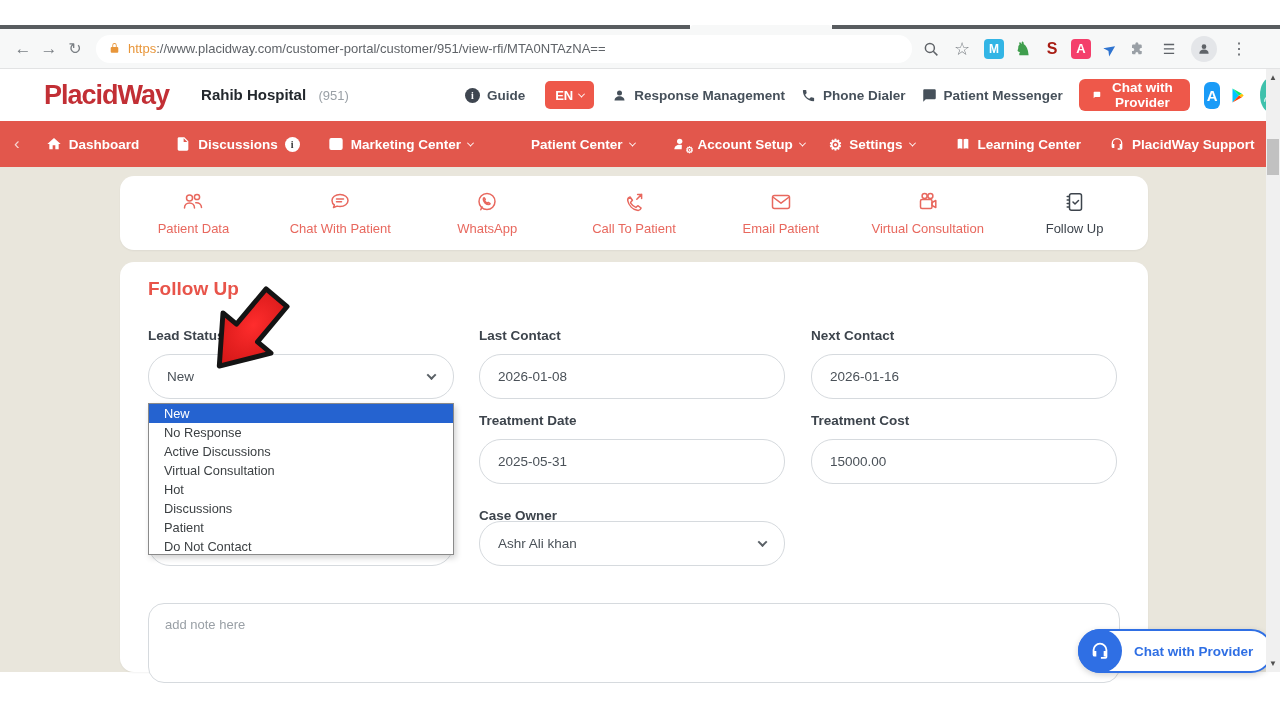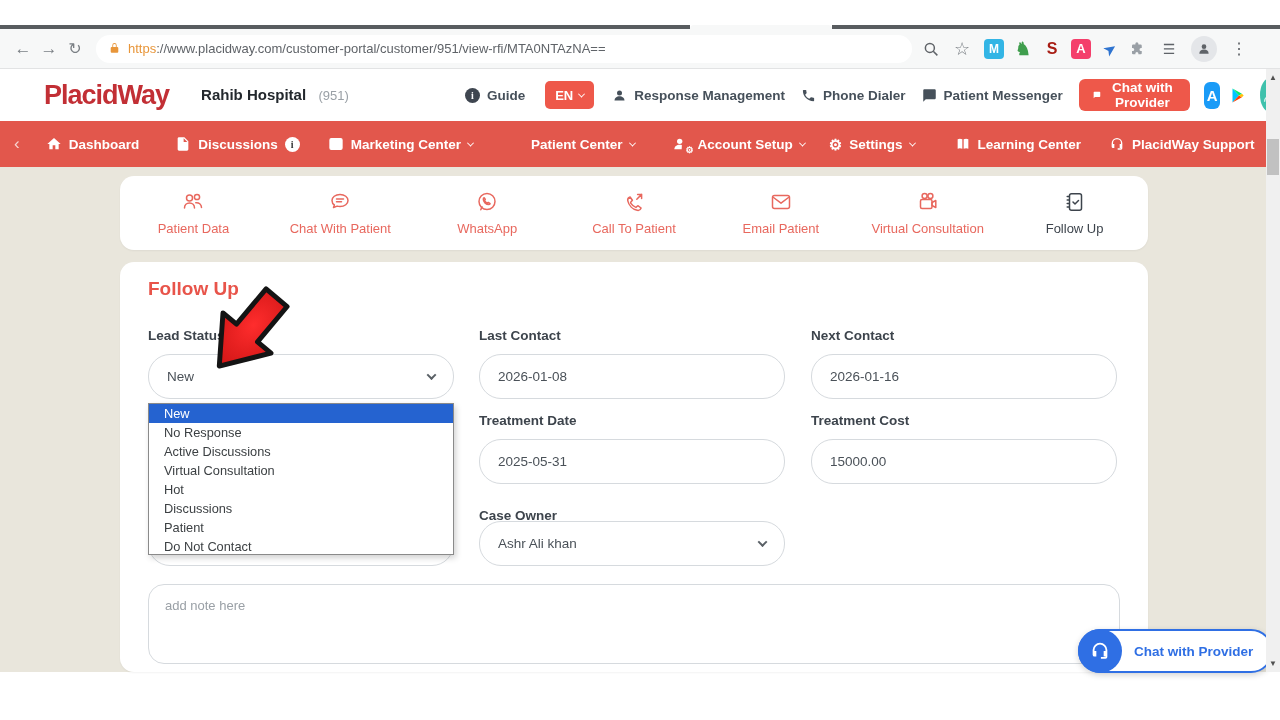--- a/index.html
+++ b/index.html
@@ -75,21 +75,21 @@
   .selectbox .chev{margin-left:auto;color:#5a6066}
   .col1{left:28px}.col2{left:359px}.col3{left:691px}
   .r1l{top:66px}.r1i{top:92px}
   .r2l{top:151px}.r2i{top:177px}
   .r3l{top:246px}.r3i{top:259px}
 
   .dropdown{position:absolute;left:28px;top:141px;width:306px;height:152px;background:#fff;border:1px solid #8a8a8a;box-shadow:2px 3px 6px rgba(0,0,0,.18);z-index:5}
   .opt{height:19px;line-height:19px;padding-left:15px;font-size:12.8px;color:#3c4043;cursor:pointer}
   .opt.selected{background:#2563d0;color:#fff}
 
-  .note-area{position:absolute;left:28px;top:322px;width:972px;height:80px;border:1px solid #d6dade;border-radius:16px;padding:13px 16px;font-size:13px;color:#6d28d9;resize:none;font-family:"Liberation Sans",sans-serif;outline:none}
+  .note-area{position:absolute;left:28px;top:341px;width:972px;height:80px;border:1px solid #d6dade;border-radius:16px;padding:13px 16px;font-size:13px;color:#6d28d9;resize:none;font-family:"Liberation Sans",sans-serif;outline:none}
   .note-area::placeholder{color:#9aa0a6}
 
   .big-arrow{position:absolute;left:198px;top:284px;width:98px;height:98px;z-index:6;pointer-events:none}
 
   .float-chat{position:absolute;left:1078px;top:629px;height:44px;border-radius:22px;background:#fff;border:2px solid #2f6fe4;display:flex;align-items:center;padding:0 18px 0 54px;box-shadow:0 2px 6px rgba(0,0,0,.18);cursor:pointer;z-index:8}
   .fc-circle{position:absolute;left:-2px;top:-2px;width:44px;height:44px;border-radius:50%;background:#2f6fe4;display:flex;align-items:center;justify-content:center}
   .fc-circle svg{width:22px;height:22px;fill:#fff}
   .fc-label{color:#2f6fe4;font-weight:700;font-size:13.5px;white-space:nowrap}
 
   .scrollbar{position:absolute;left:1266px;top:69px;width:14px;height:603px;background:#f0f0f0;z-index:10}

